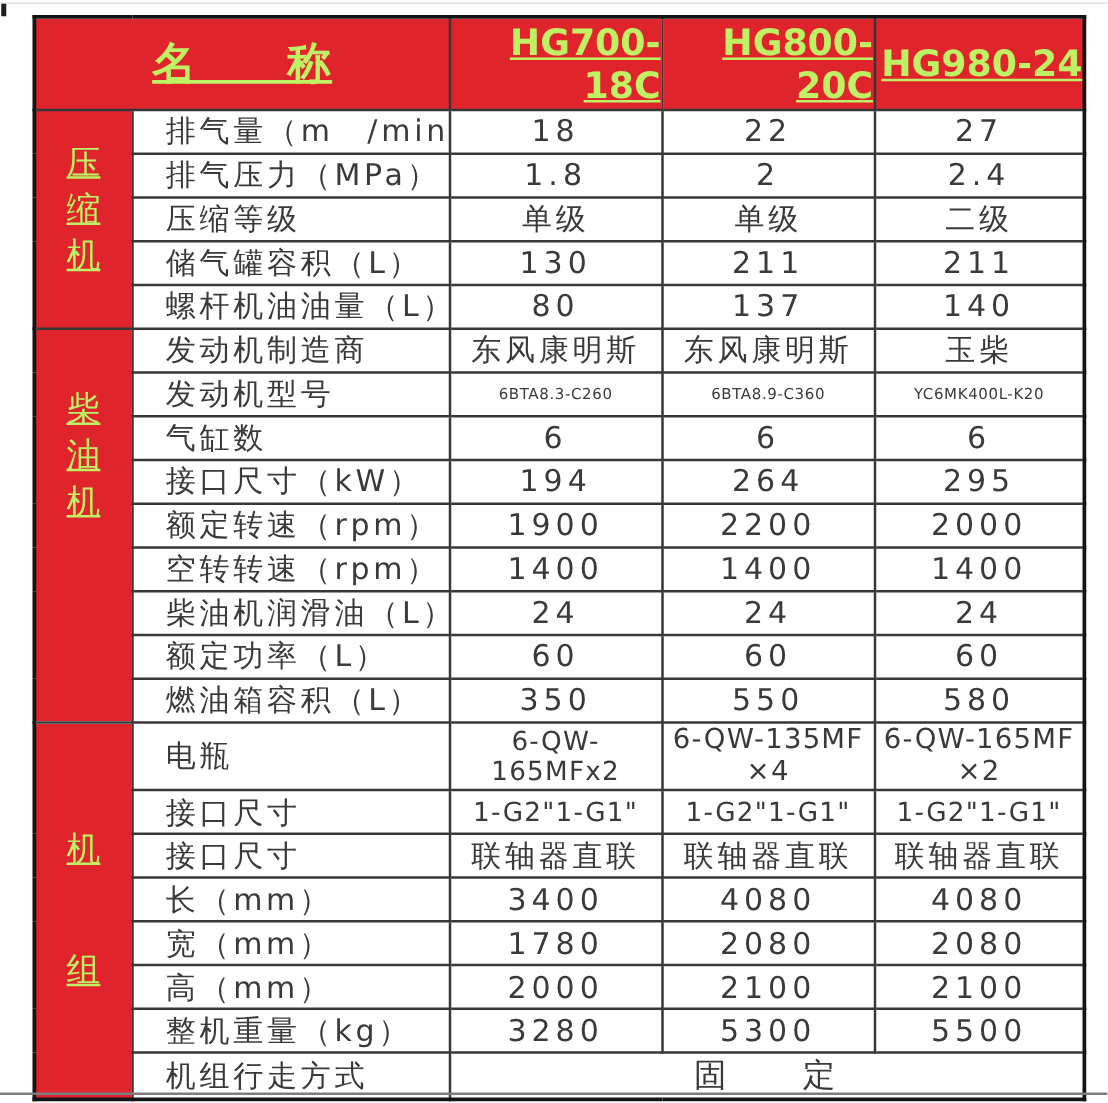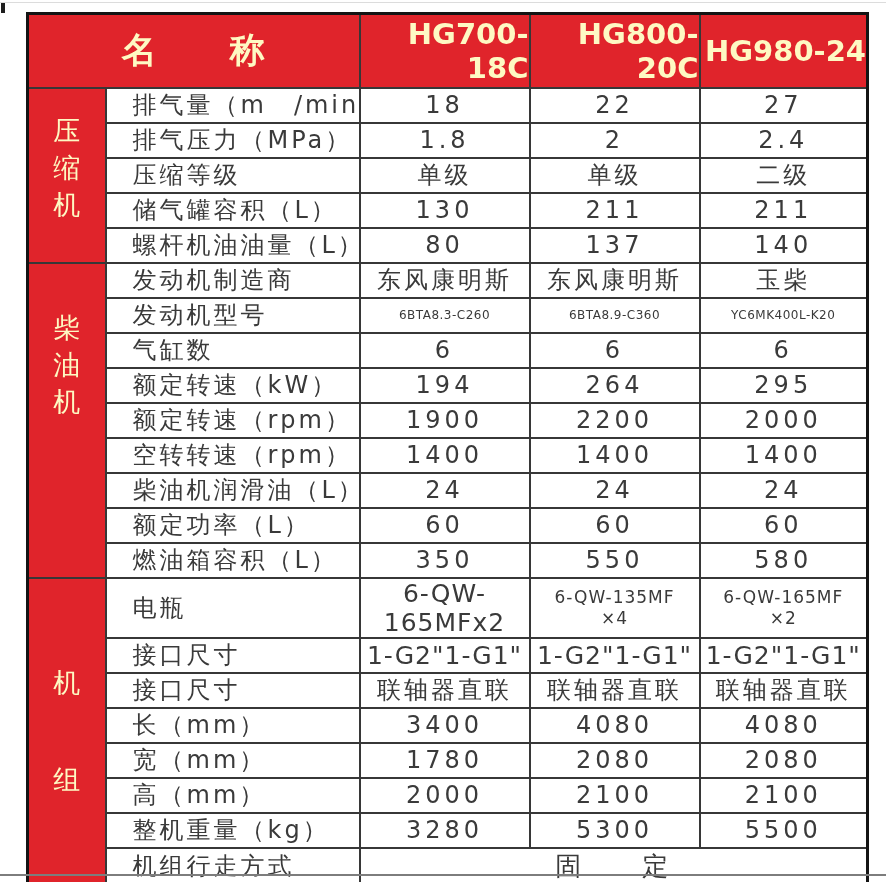--- a/index.html
+++ b/index.html
@@ -11,38 +11,38 @@
   .bottom-rule{position:absolute;left:0;top:874px;width:886px;height:2px;background:#7d7d7d;}
 
   table.spec{position:absolute;left:26px;top:12px;width:840px;height:853px;
              border-collapse:collapse;table-layout:fixed;
              border:3px solid #141414;background:#ffffff;}
   td{border:2px solid #373737;padding:0;vertical-align:middle;overflow:hidden;}
 
   tr.hdr{height:74px;}
   tr.body{height:35px;}
 
-  .red{background:#e0242b;color:#fef9c3;}
+  .red{background:#e0242b;color:#bef264;text-decoration:underline;}
   .hd-name{text-align:center;font-size:35px;font-weight:bold;letter-spacing:1px;}
   .hd-model{text-align:right;font-size:29px;font-weight:bold;letter-spacing:0px;}
 
   .sec{text-align:center;}
   .sec-inner{display:flex;flex-direction:column;align-items:center;justify-content:center;
              font-size:27px;line-height:1;gap:10px;height:100%;}
   .sec-comp .sec-inner{transform:translateY(-8px);}
   .sec-diesel .sec-inner{transform:translateY(-56px);}
   .sec-unit .sec-inner{gap:70px;}
 
   .lbl{font-size:24px;padding-left:26px;letter-spacing:3px;white-space:pre;
        text-align:left;color:#3a3a3a;}
   .val{text-align:center;font-size:24px;letter-spacing:3px;color:#3a3a3a;}
   .num{letter-spacing:4px;}
   .code{font-size:12px;letter-spacing:0.5px;}
-  .mid{font-size:25px;letter-spacing:1px;}
-  .pre{font-size:17px;letter-spacing:1px;line-height:1.2;white-space:pre-line;margin-left:20px;}
+  .mid{font-size:21px;letter-spacing:1px;}
+  .pre{font-size:22px;letter-spacing:1px;line-height:1.2;white-space:pre-line;margin-left:20px;}
   .merged{font-size:26px;}
 </style>
 </head>
 <body>
 
 <div class="artifact-topline"></div>
 <div class="artifact-mark"></div>
 
 <table class="spec">
   <colgroup>
@@ -118,21 +118,21 @@
     <td class="val code">6BTA8.9-C360</td>
     <td class="val code">YC6MK400L-K20</td>
   </tr>
   <tr class="body">
     <td class="lbl">气缸数</td>
     <td class="val num">6</td>
     <td class="val num">6</td>
     <td class="val num">6</td>
   </tr>
   <tr class="body">
-    <td class="lbl">额定转速（kW）</td>
+    <td class="lbl">接口尺寸（kW）</td>
     <td class="val num">194</td>
     <td class="val num">264</td>
     <td class="val num">295</td>
   </tr>
   <tr class="body">
     <td class="lbl">额定转速（rpm）</td>
     <td class="val num">1900</td>
     <td class="val num">2200</td>
     <td class="val num">2000</td>
   </tr>

